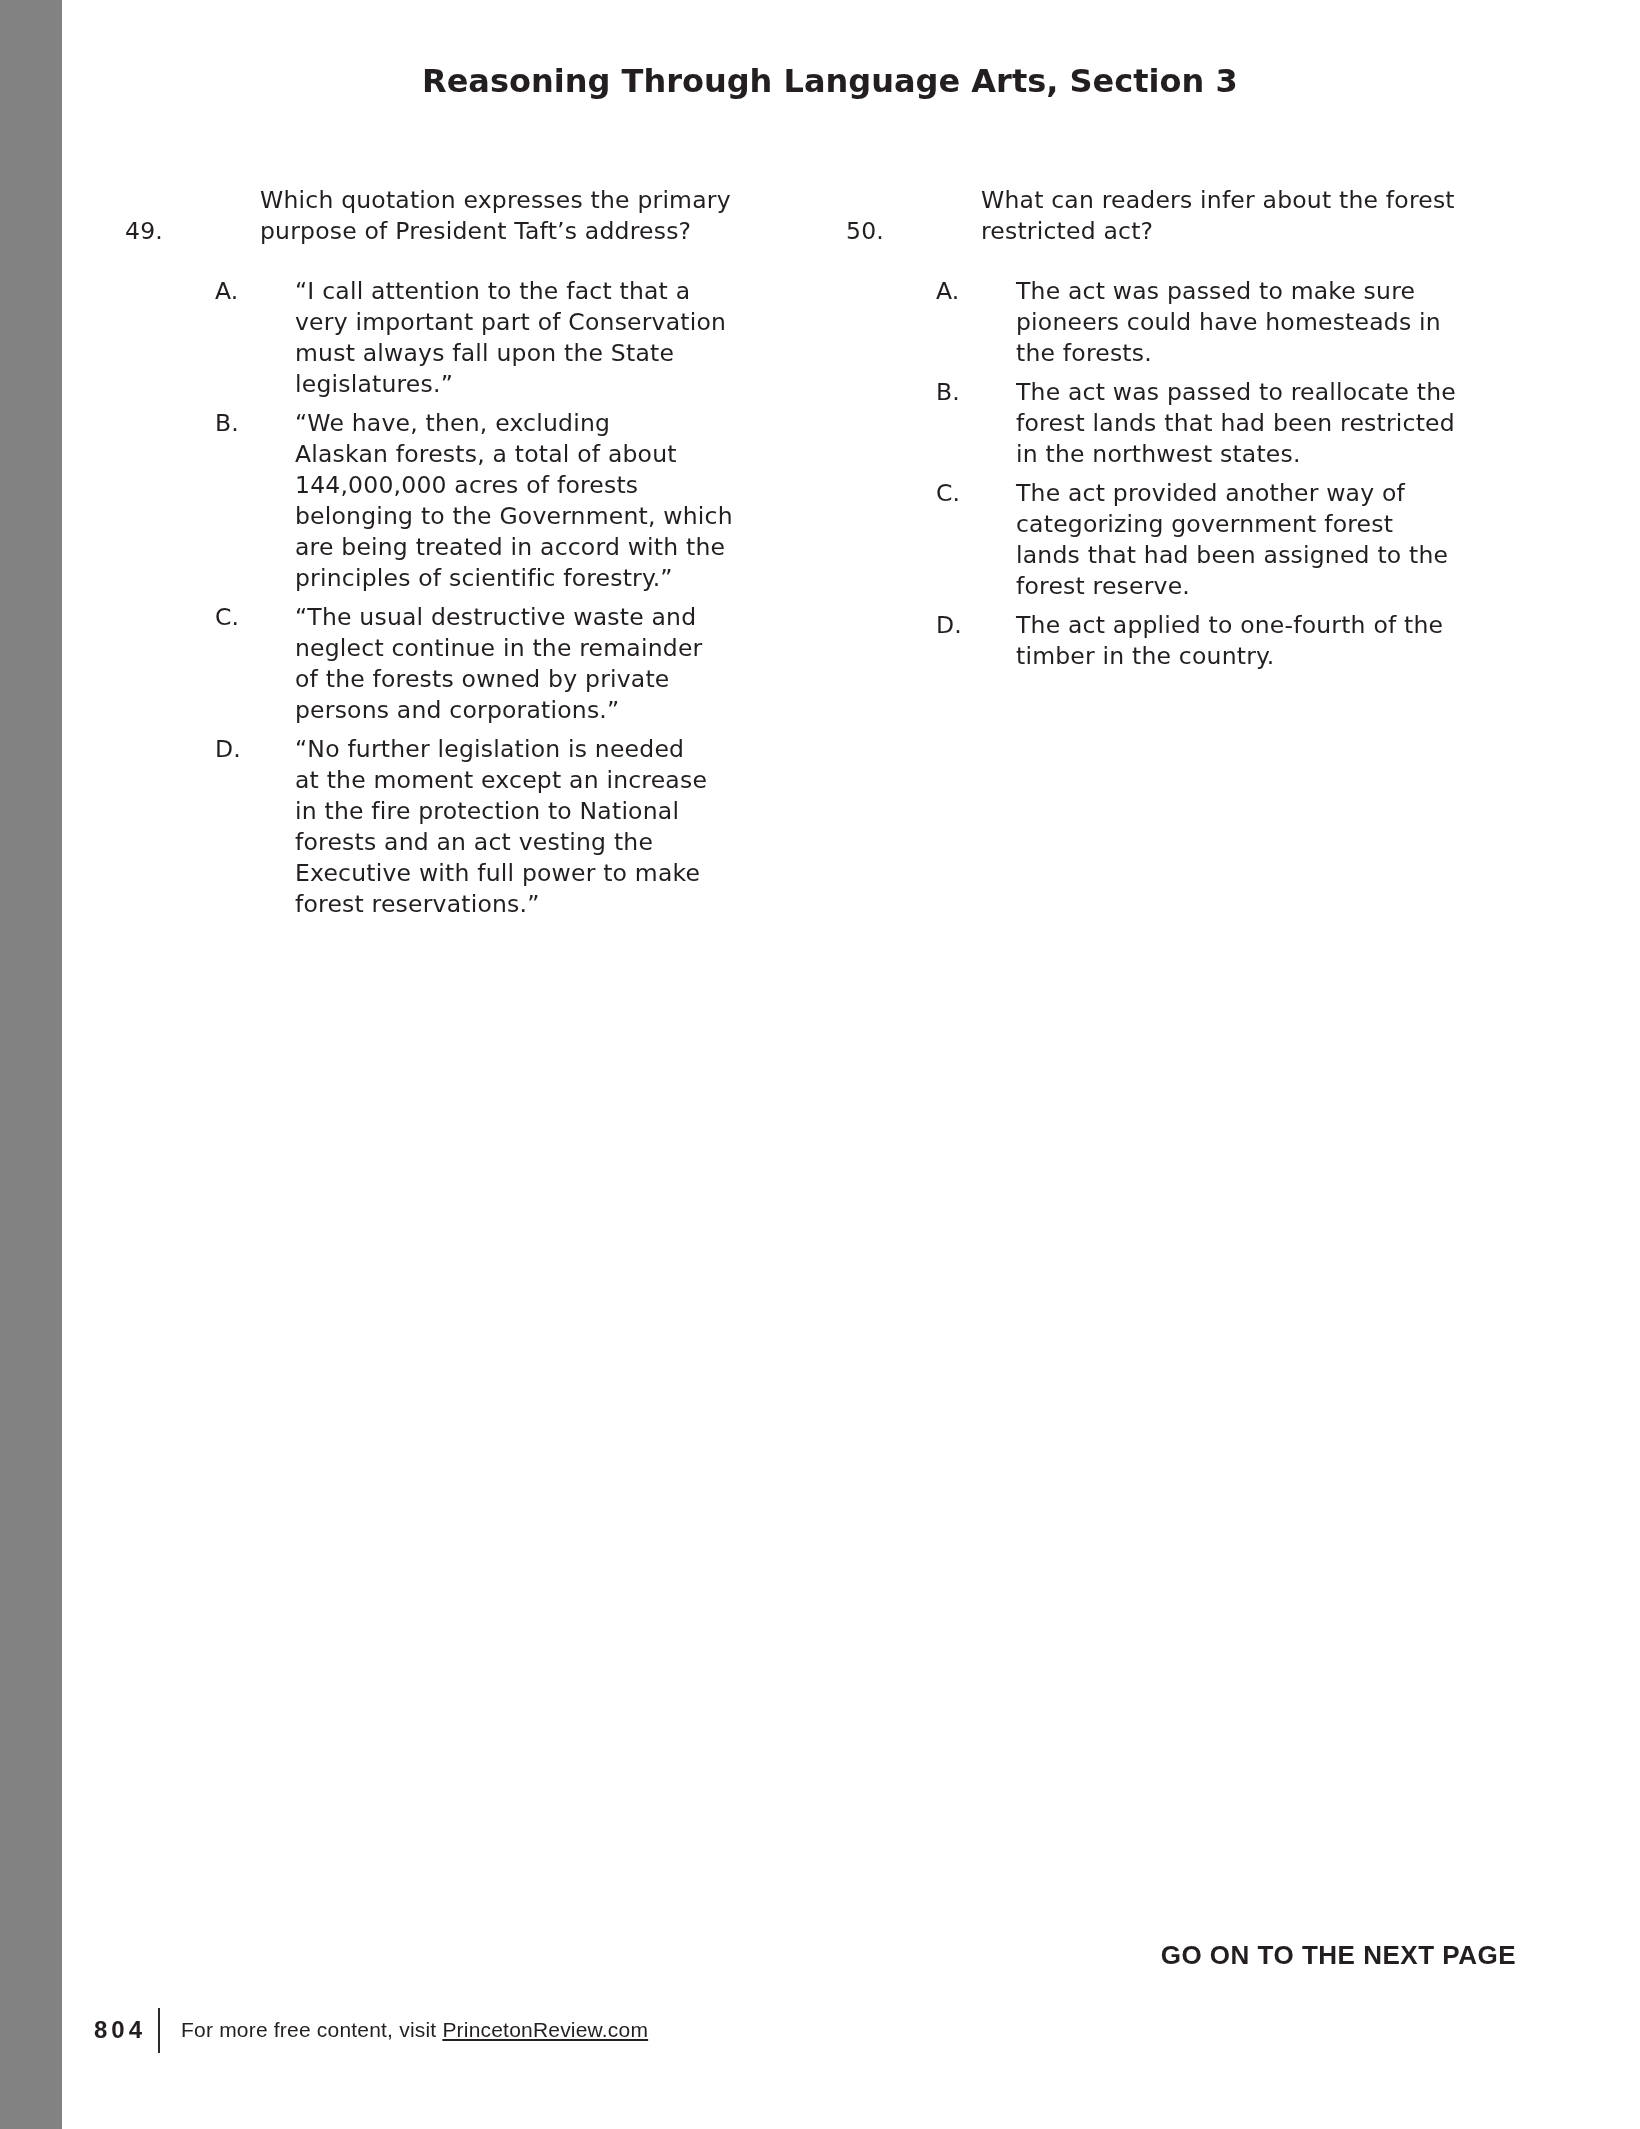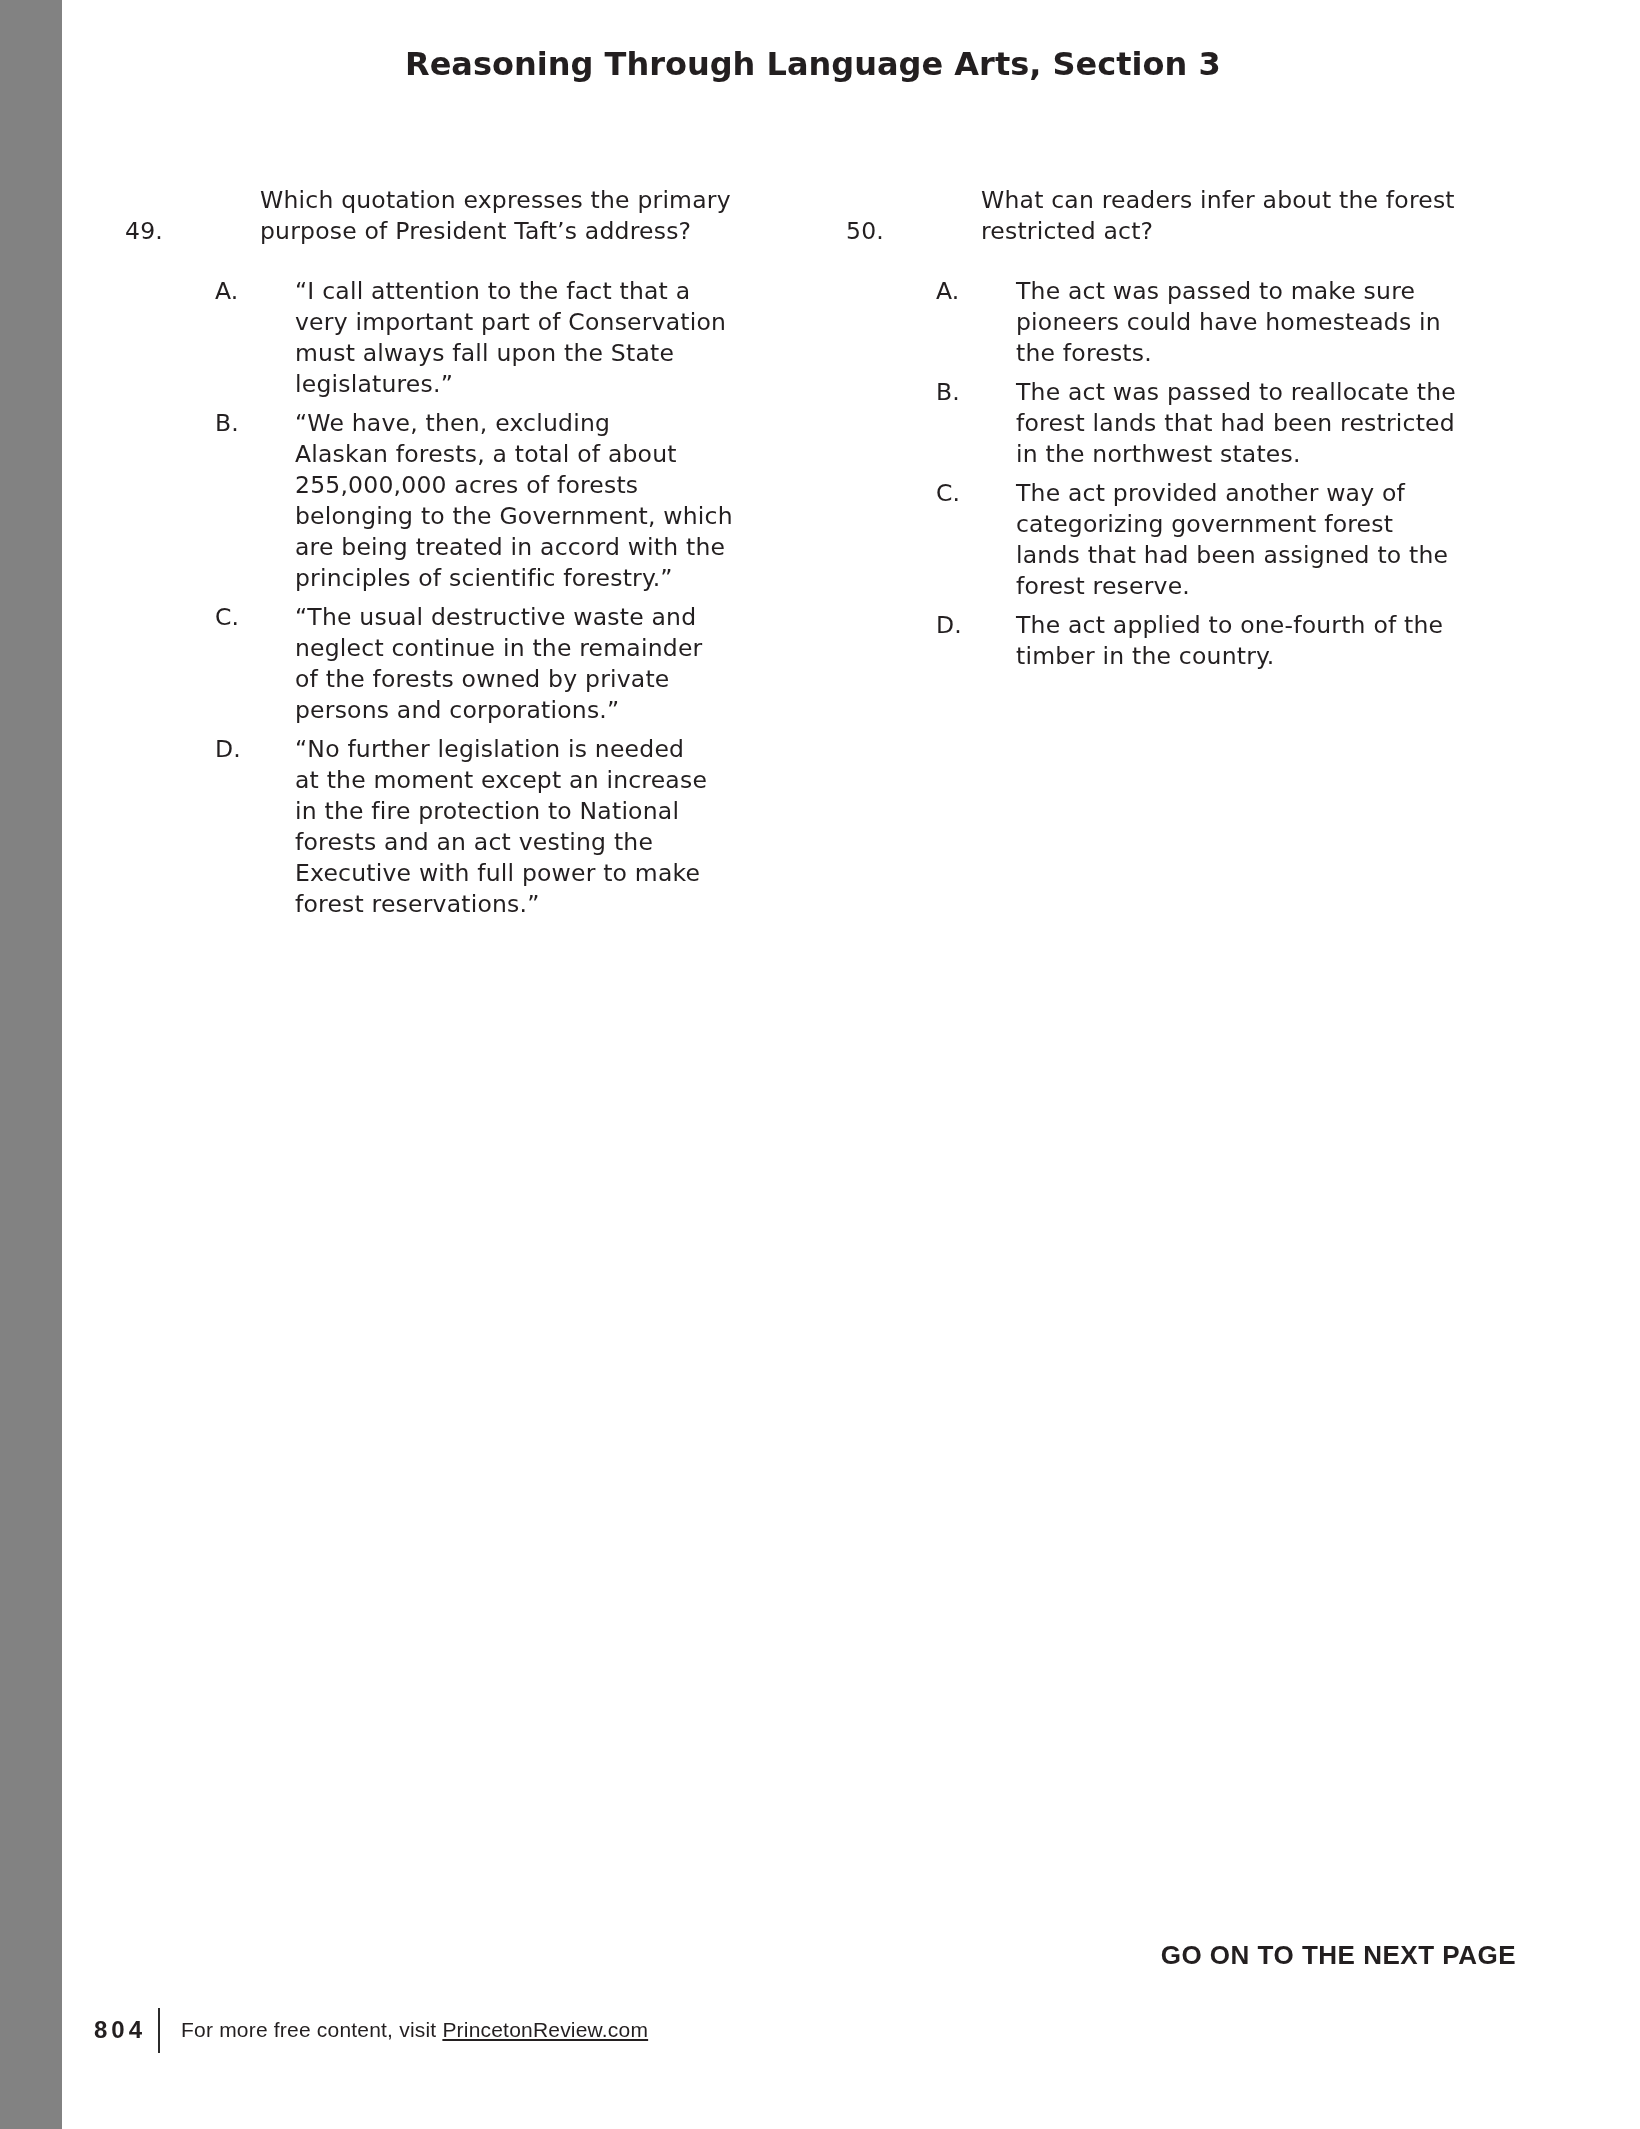--- a/index.html
+++ b/index.html
@@ -14,21 +14,21 @@
   }
   .spine-bar {
     position: absolute;
     left: 0; top: 0;
     width: 62px; height: 2129px;
     background: #828282;
   }
   .title {
     position: absolute;
     left: 405px; top: 46px;
-    margin: 0;
+    margin: 17px;
     font-family: "DejaVu Sans", sans-serif;
     font-weight: bold;
     font-size: 32px;
     line-height: 36px;
     color: #231f20;
     white-space: pre;
   }
   .question {
     position: absolute;
     top: 185px;
@@ -101,21 +101,21 @@
       <span class="opt-letter">A.</span>
       <div class="opt-text">“I call attention to the fact that a
 very important part of Conservation
 must always fall upon the State
 legislatures.”</div>
     </div>
     <div class="option">
       <span class="opt-letter">B.</span>
       <div class="opt-text">“We have, then, excluding
 Alaskan forests, a total of about
-255,000,000 acres of forests
+144,000,000 acres of forests
 belonging to the Government, which
 are being treated in accord with the
 principles of scientific forestry.”</div>
     </div>
     <div class="option">
       <span class="opt-letter">C.</span>
       <div class="opt-text">“The usual destructive waste and
 neglect continue in the remainder
 of the forests owned by private
 persons and corporations.”</div>

